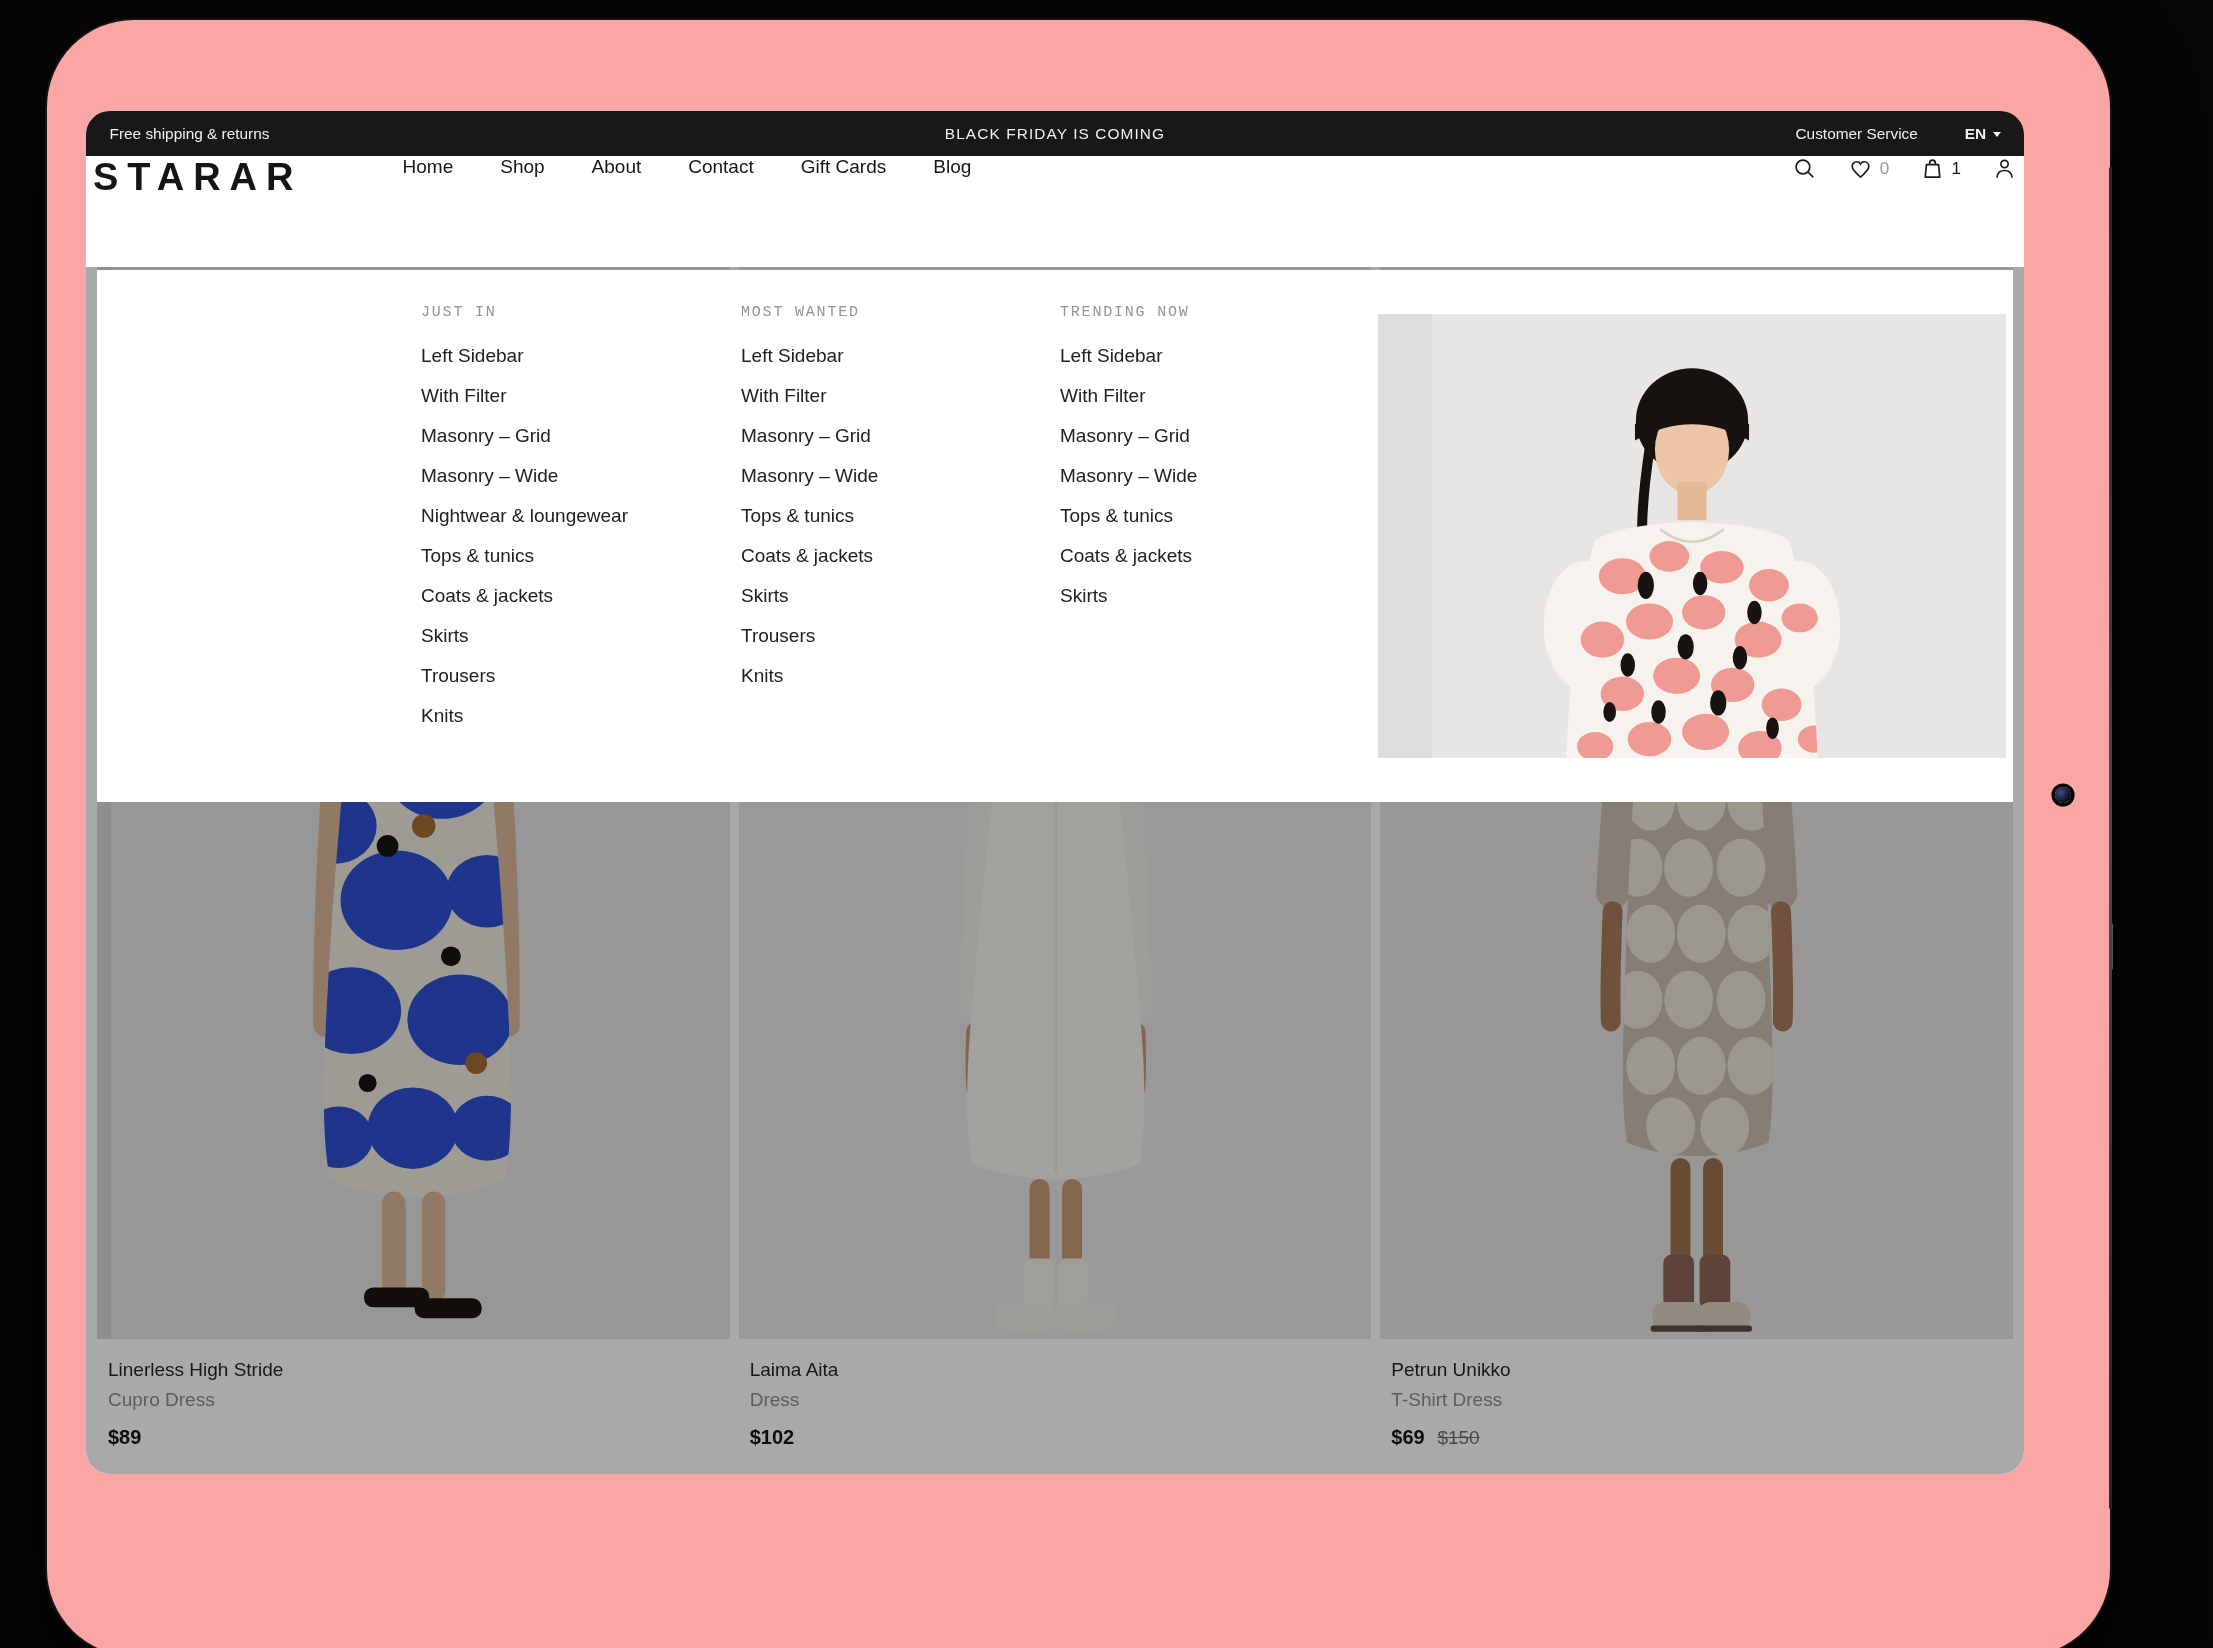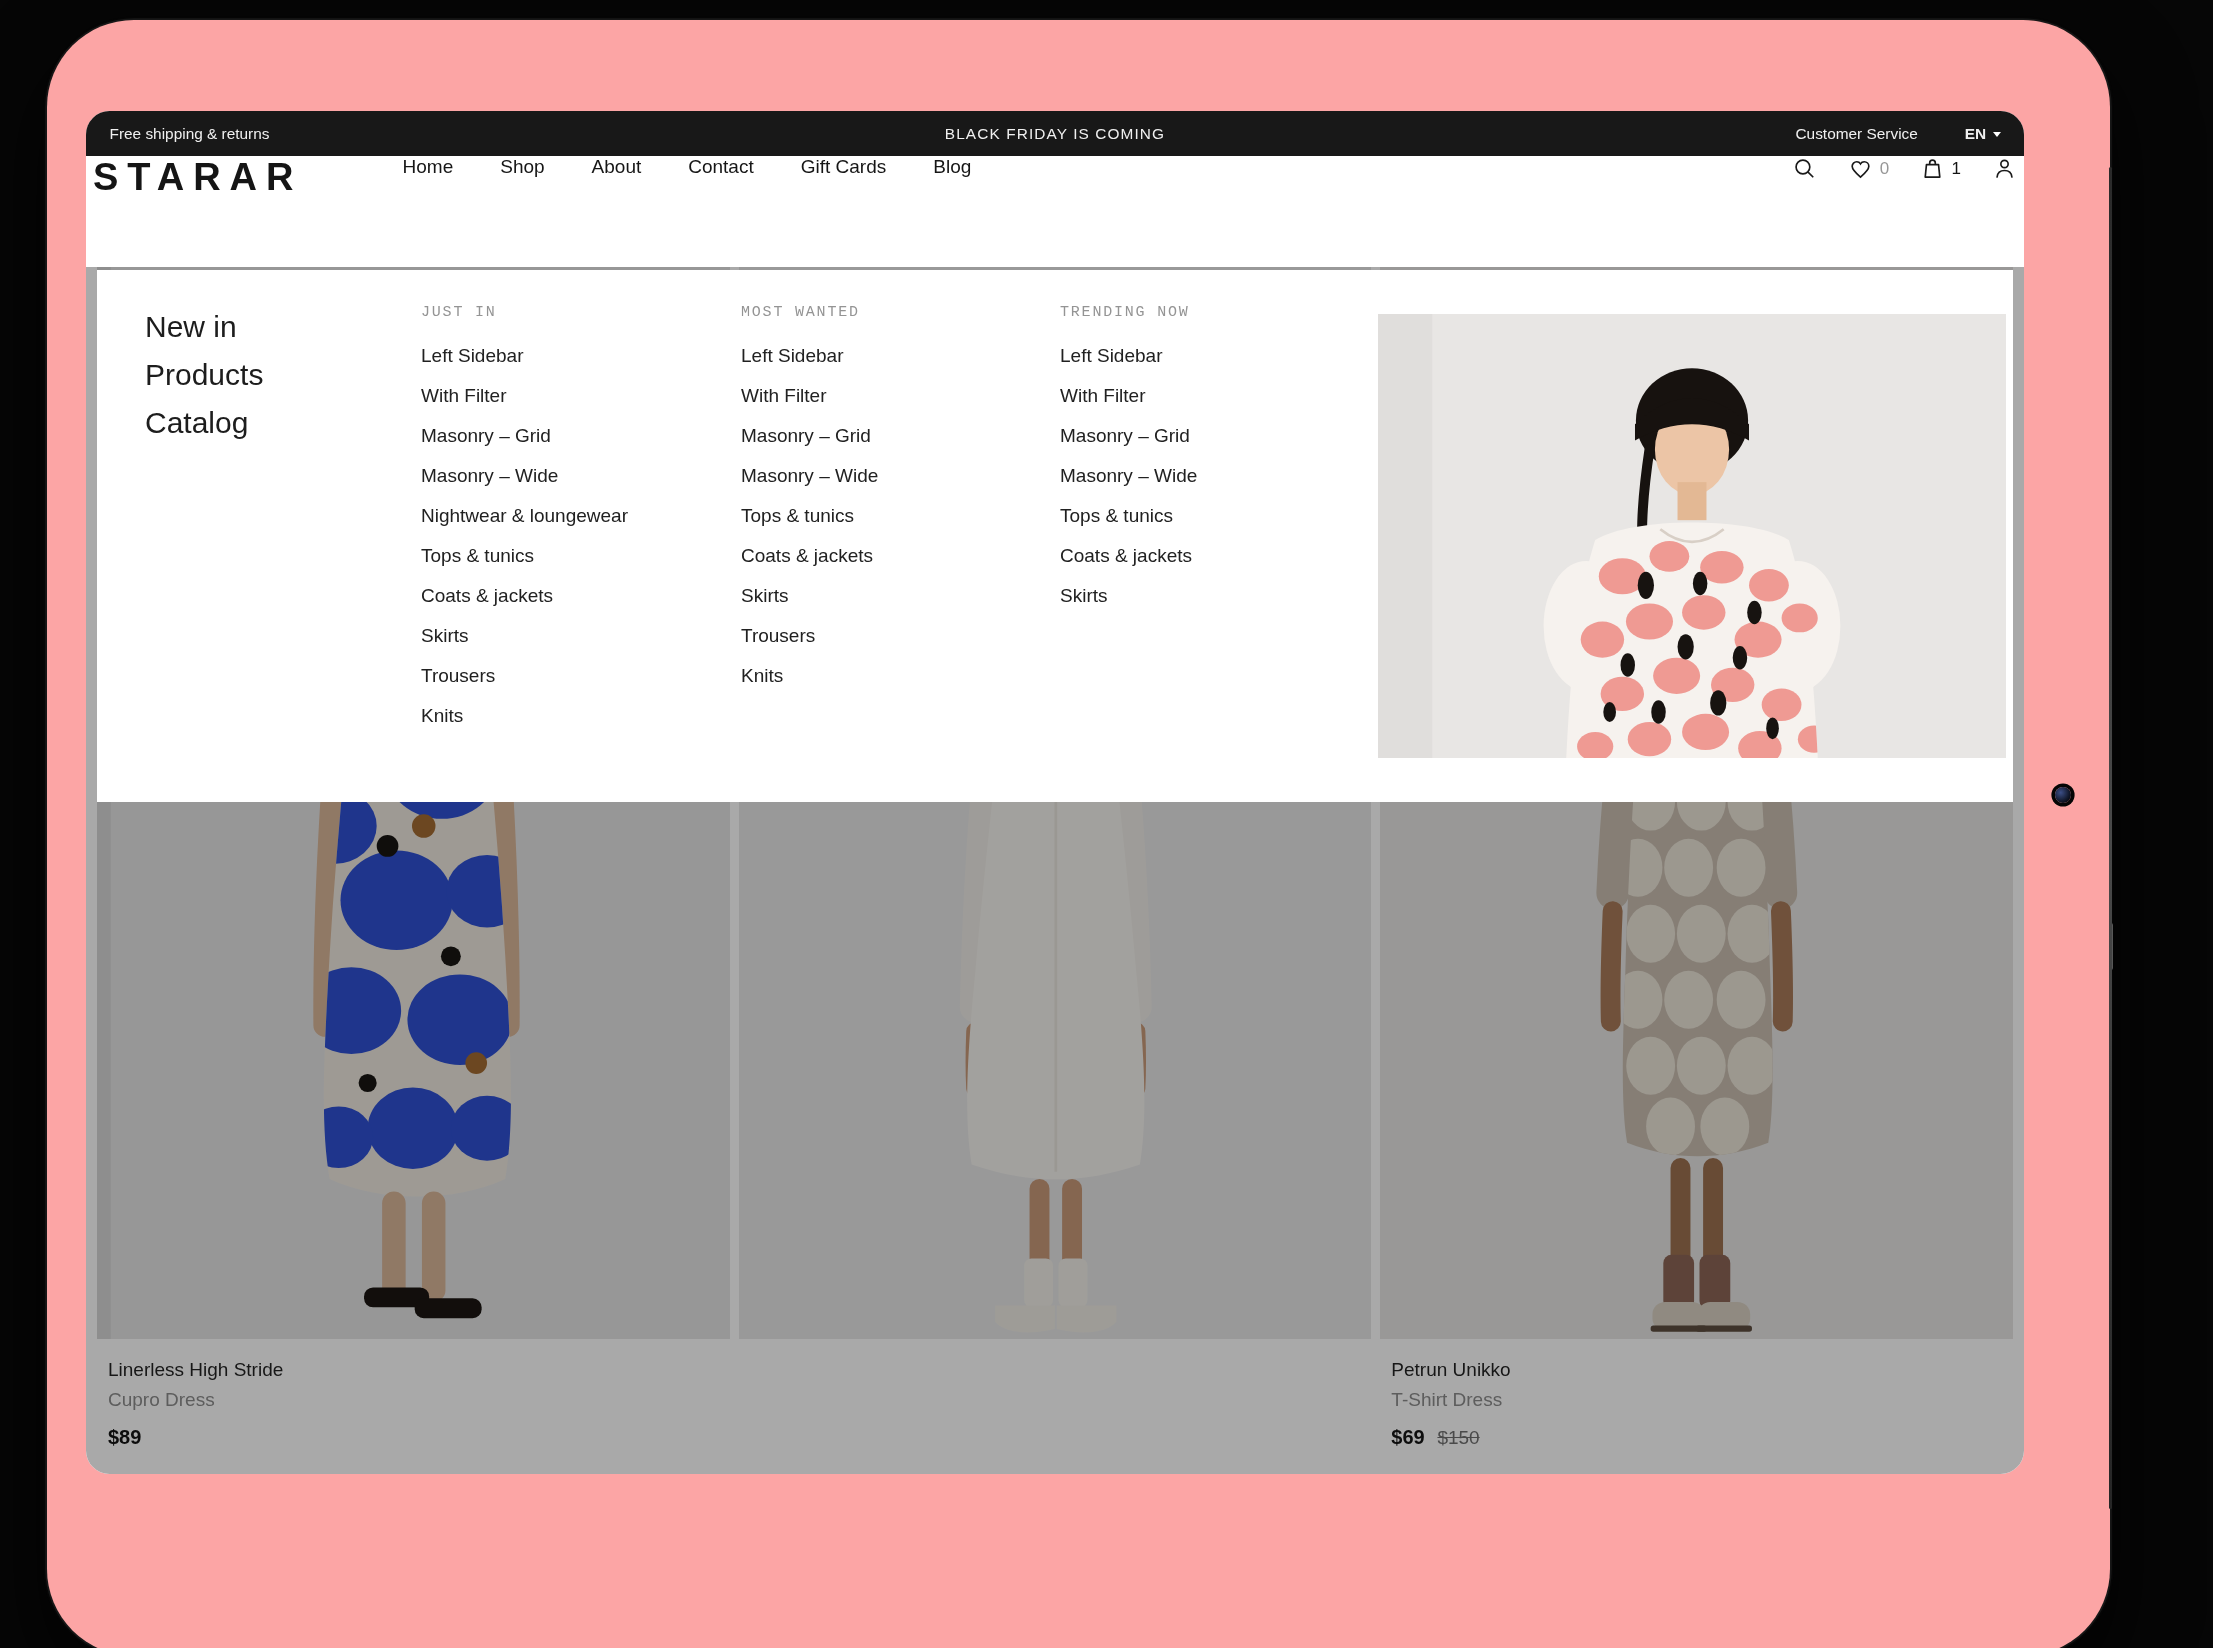--- a/index.html
+++ b/index.html
@@ -189,20 +189,27 @@
               <path d="M298 405 L404 405 C412 520 428 640 440 780 C450 880 452 942 444 992 C380 1014 322 1014 258 992 C250 942 252 880 262 780 C274 640 290 520 298 405 Z" fill="#f5f3ef"></path>
               <line x1="351" y1="430" x2="351" y2="1000" stroke="#e8e5de" stroke-width="3"></line>
               <line x1="300" y1="470" x2="402" y2="470" stroke="#eceae3" stroke-width="3"></line>
               <rect x="322" y="1008" width="22" height="100" rx="11" fill="#c89877"></rect>
               <rect x="358" y="1008" width="22" height="100" rx="11" fill="#c89877"></rect>
               <rect x="316" y="1096" width="32" height="54" rx="8" fill="#f1efe8"></rect>
               <rect x="354" y="1096" width="32" height="54" rx="8" fill="#f1efe8"></rect>
               <path d="M284 1148 L350 1148 L350 1174 C320 1181 294 1178 284 1166 Z" fill="#efece4"></path>
               <path d="M352 1148 L418 1148 L418 1166 C408 1178 382 1181 352 1174 Z" fill="#efece4"></path>
             </svg>
+          </div>
+          <div class="caption">
+            <div class="pname">Laima Aita</div>
+            <div class="pcat">Dress</div>
+            <div class="prices">
+                <span class="price">$102</span>
+              </div>
           </div>
         </article>
 
         <article class="card">
           <div class="photo">
             <svg viewBox="0 0 701 1185" preserveAspectRatio="xMidYMid slice">
               <rect width="701" height="1185" fill="#e6e5e3"></rect>
               <path d="M288 410 C272 500 262 600 258 692" stroke="#c9beb0" stroke-width="36" fill="none" stroke-linecap="round"></path>
               <path d="M414 410 C430 500 440 600 444 692" stroke="#c9beb0" stroke-width="36" fill="none" stroke-linecap="round"></path>
               <path d="M258 712 C256 760 255 800 256 834" stroke="#a87956" stroke-width="22" fill="none" stroke-linecap="round"></path>
@@ -253,21 +260,20 @@
               <span class="price">$69</span>
               <span class="oldprice">$150</span>
             </div>
           </div>
         </article>
       </div>
 
       <div class="overlay"></div>
 
       <section class="mega">
-        <h2 class="mega-title">New in Products Catalog</h2>
 
         <div class="mcol mcol-1">
           <div class="mcol-title">JUST IN</div>
           <ul>
 
           <li>Left Sidebar</li>
               <li>With Filter</li>
               <li>Masonry – Grid</li>
               <li>Masonry – Wide</li>
               <li>Nightwear &amp; loungewear</li>

